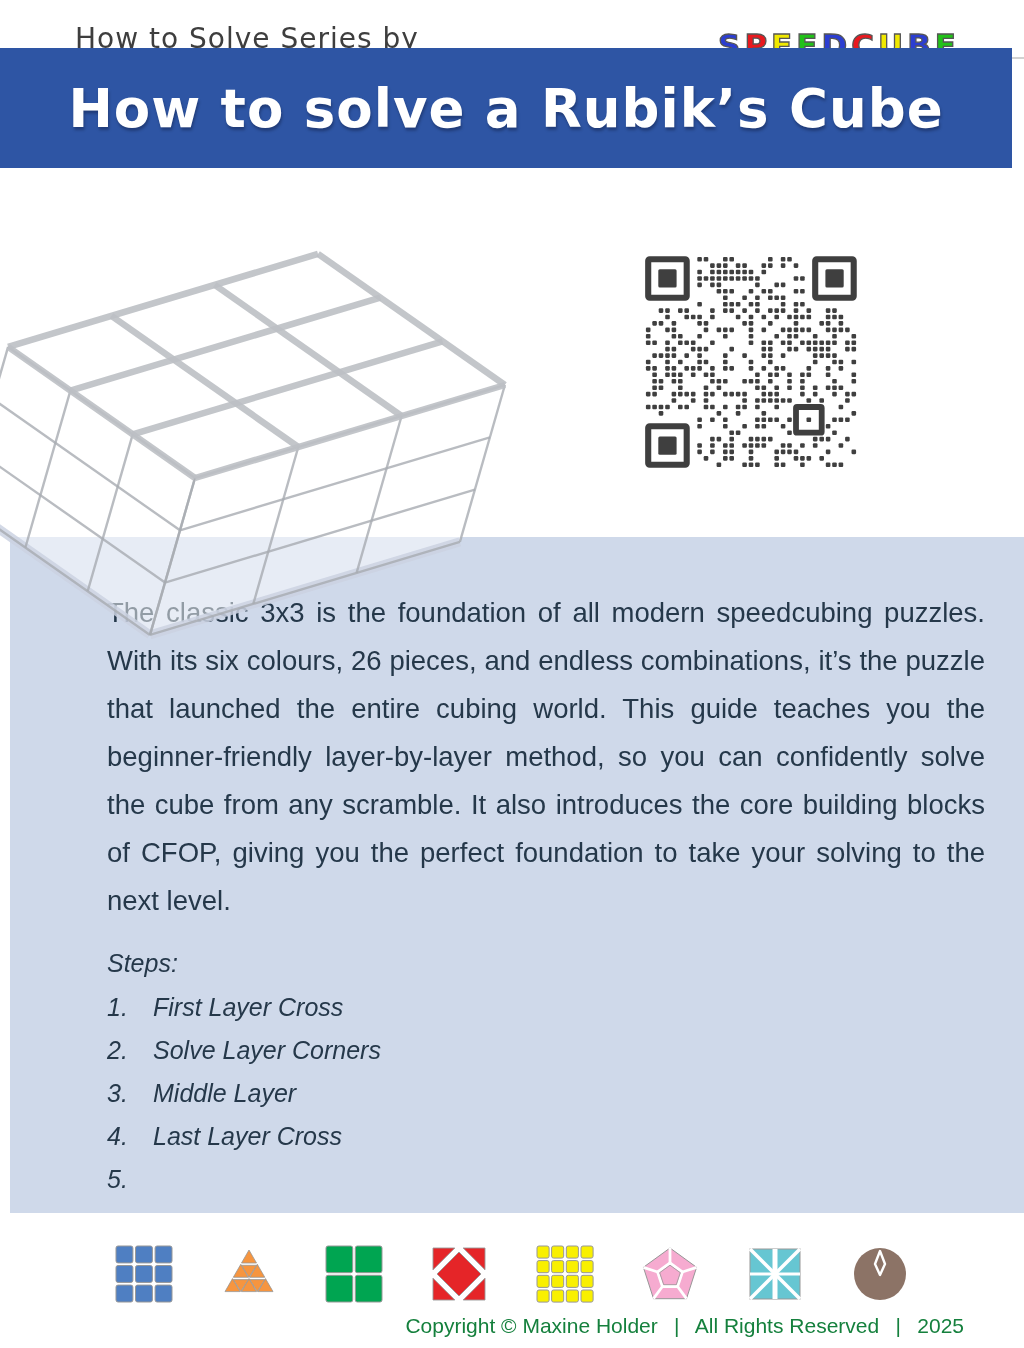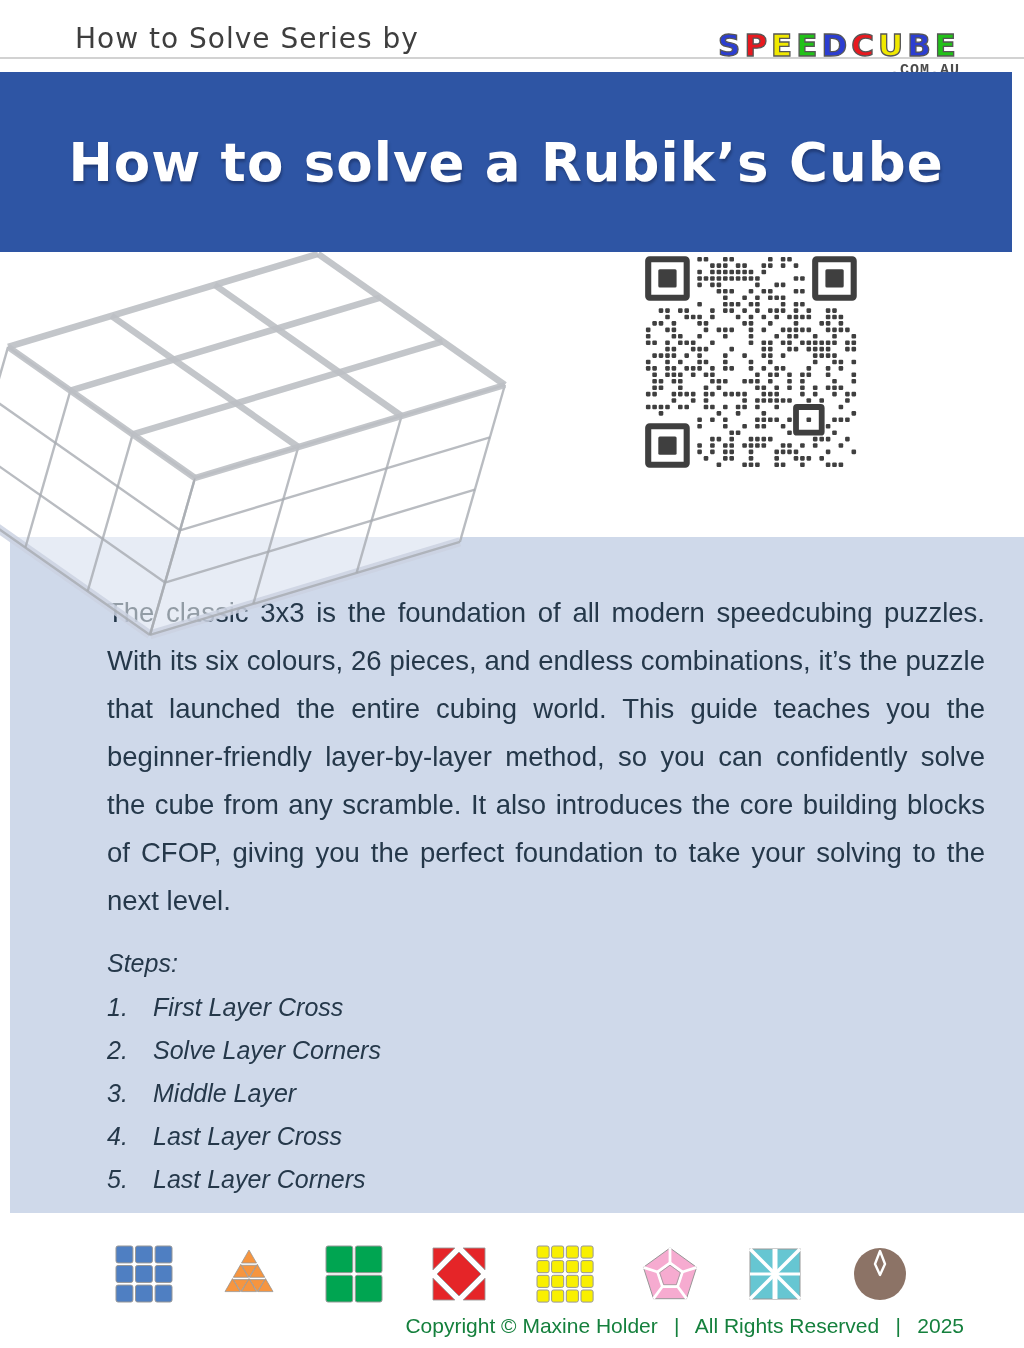--- a/index.html
+++ b/index.html
@@ -11,21 +11,21 @@
                font-size:28px;color:#3e3e3e;letter-spacing:1px;margin-top:20px;}
   .logo{position:absolute;top:0;right:64px;width:320px;text-align:right;line-height:1;}
   .logo-letters{font-family:"DejaVu Sans",sans-serif;font-weight:800;font-size:31px;
                 letter-spacing:4px;-webkit-text-stroke:1.3px #565656;white-space:nowrap;margin-top:30px;}
   .logo-domain{font-family:Liberation Mono, monospace;font-weight:700;font-size:15px;
                color:#4b4b4b;letter-spacing:1px;margin-top:2px;}
 
   .divider{position:absolute;left:0;top:57px;width:1024px;height:2px;background:#d2d2d2;}
 
   
-  .banner{position:absolute;left:0;top:72px;width:1012px;height:180px;background:#2e55a4;
+  .banner{position:absolute;left:0;top:48px;width:1012px;height:120px;background:#2e55a4;
           display:flex;align-items:center;justify-content:center;z-index:3;}
   .banner h1{margin:0;font-family:"DejaVu Sans",sans-serif;font-weight:700;font-size:53px;
              color:#ffffff;letter-spacing:1px;text-shadow:1px 3px 3px rgba(0,0,20,.3);white-space:nowrap;}
 
   
   .cube-wrap{position:absolute;left:-10px;top:228px;width:560px;height:445px;z-index:2;}
 
   
   .qr{position:absolute;left:645px;top:256px;width:212px;height:212px;z-index:1;}
 
@@ -516,21 +516,20 @@
           <li>
             <span class="num">3.</span>
             <span>Middle Layer</span>
           </li>
           <li>
             <span class="num">4.</span>
             <span>Last Layer Cross</span>
           </li>
           <li>
             <span class="num">5.</span>
-            <span>Last Layer Corners</span>
           </li>
         </ol>
     </div>
   </div>
 
   <div class="icons-row" id="icons-row">
       <div class="icon"><svg width="62" height="62" viewBox="0 0 62 62">
           <rect x="3.0" y="3.0" width="16.9" height="16.9" rx="2" fill="#4f7fc2" stroke="#979797" stroke-width="1"></rect>
           <rect x="22.5" y="3.0" width="16.9" height="16.9" rx="2" fill="#4f7fc2" stroke="#979797" stroke-width="1"></rect>
           <rect x="42.1" y="3.0" width="16.9" height="16.9" rx="2" fill="#4f7fc2" stroke="#979797" stroke-width="1"></rect>

